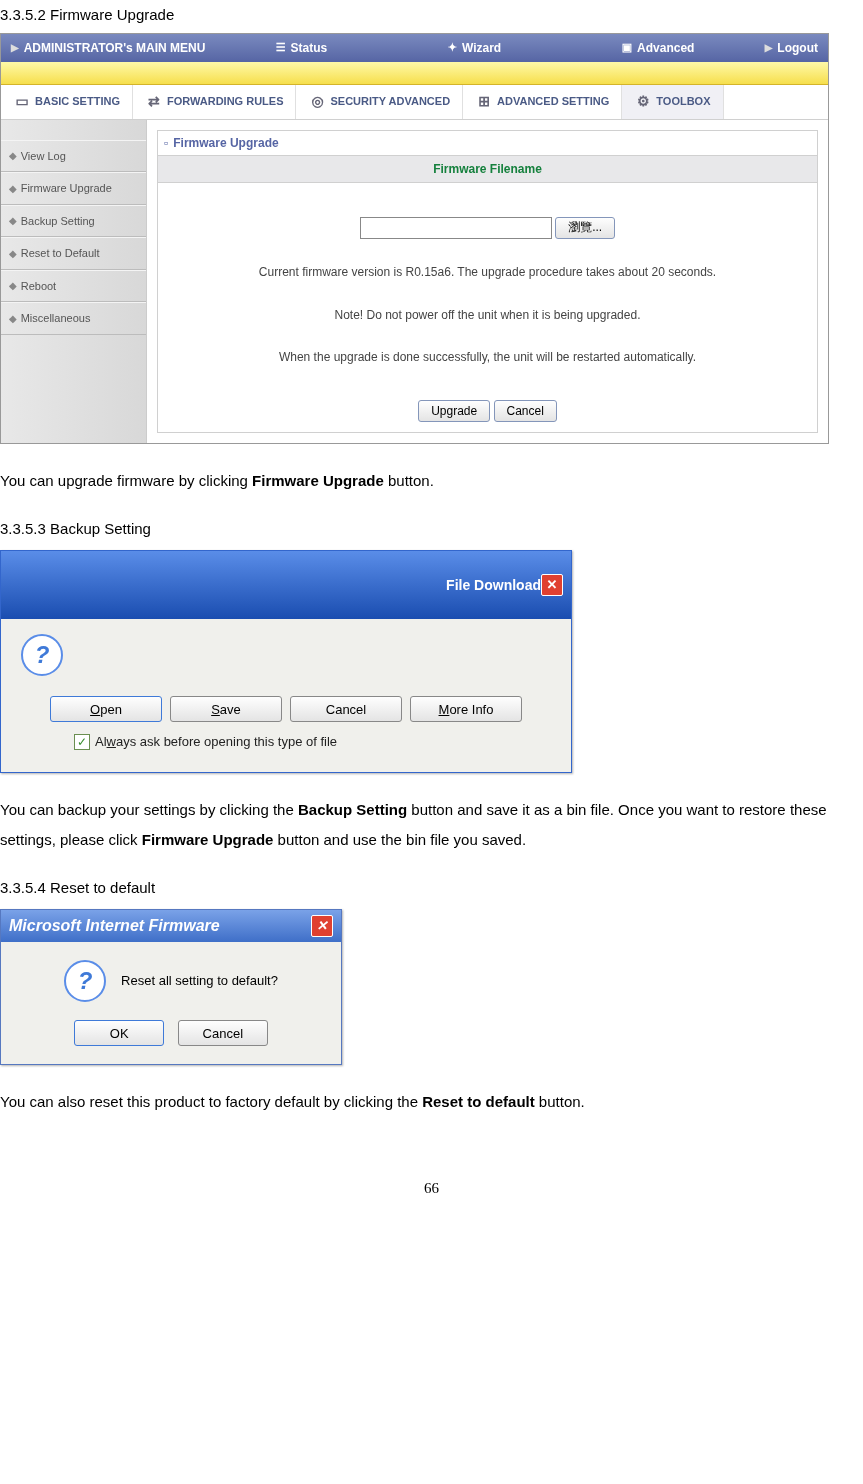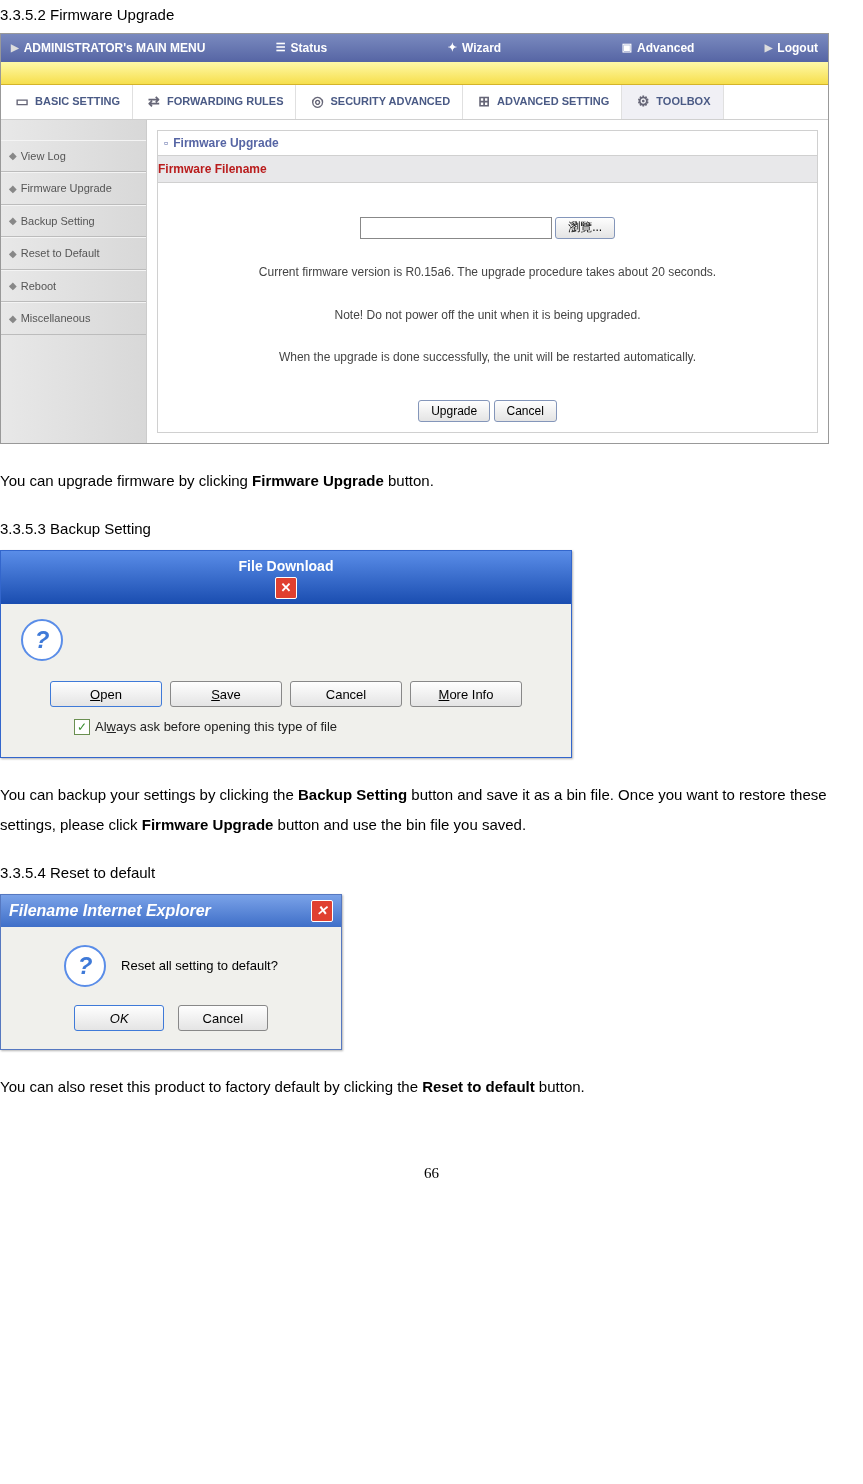--- a/index.html
+++ b/index.html
@@ -117,23 +117,24 @@
       font-weight: bold;
       display: flex;
       align-items: center;
       gap: 5px;
       background: #fff;
     }
     .panel-sub {
       border: 1px solid #d0d0d0;
       border-top: none;
       background: #e8e8ea;
-      font-size: 12px;
-      font-weight: bold;
-      color: #b91c1c;
+      text-align: center;
+      font-size: 12px;
+      font-weight: bold;
+      color: #15803d;
       padding: 4px 0;
     }
     .panel-body {
       border: 1px solid #d0d0d0;
       border-top: none;
       padding: 10px 15px;
       text-align: center;
       font-size: 12px;
       color: #444;
     }
@@ -174,25 +175,24 @@
       width: 570px;
       border: 1px solid #3366cc;
       box-shadow: 1px 1px 2px rgba(0,0,0,0.3);
       margin: 10px 0;
     }
     .fd-title {
       background: linear-gradient(#5a8de8, #1a4db0);
       color: #fff;
       font-weight: bold;
       font-size: 14px;
-      padding: 5px 8px;
+      padding: 23px 8px;
       display: flex;
       justify-content: flex-end;
       align-items: center;
-      flex-direction: column;
     }
     .close-box {
       background: #e04030;
       border: 1px solid #fff;
       width: 20px;
       height: 20px;
       display: flex;
       align-items: center;
       justify-content: center;
       color: #fff;
@@ -444,30 +444,30 @@
 </div>
 
 <div class="desc-text">
   <span>You can backup your settings by clicking the </span><strong>Backup Setting</strong><span> button and save it as a bin file. Once you want to restore these settings, please click </span><strong>Firmware Upgrade</strong><span> button and use the bin file you saved.</span>
 </div>
 
 <div class="section-heading">3.3.5.4 Reset to default</div>
 
 <div class="reset-dialog">
   <div class="rd-title">
-    <span>Filename Internet Explorer</span>
+    <span>Microsoft Internet Firmware</span>
     <span class="close-box">✕</span>
   </div>
   <div class="rd-body">
     <div class="rd-msg">
       <div class="q-icon">?</div>
       <span>Reset all setting to default?</span>
     </div>
     <div>
-      <button class="rd-btn" style="border:1.5px solid #3f7ad8;margin-right:10px;font-style:italic;">OK</button>
+      <button class="rd-btn" style="border:1.5px solid #3f7ad8;margin-right:10px;">OK</button>
       <button class="rd-btn">Cancel</button>
     </div>
   </div>
 </div>
 
 <div class="desc-text">
   <span>You can also reset this product to factory default by clicking the </span><strong>Reset to default</strong><span> button.</span>
 </div>
 
 <div class="page-num">66</div>

